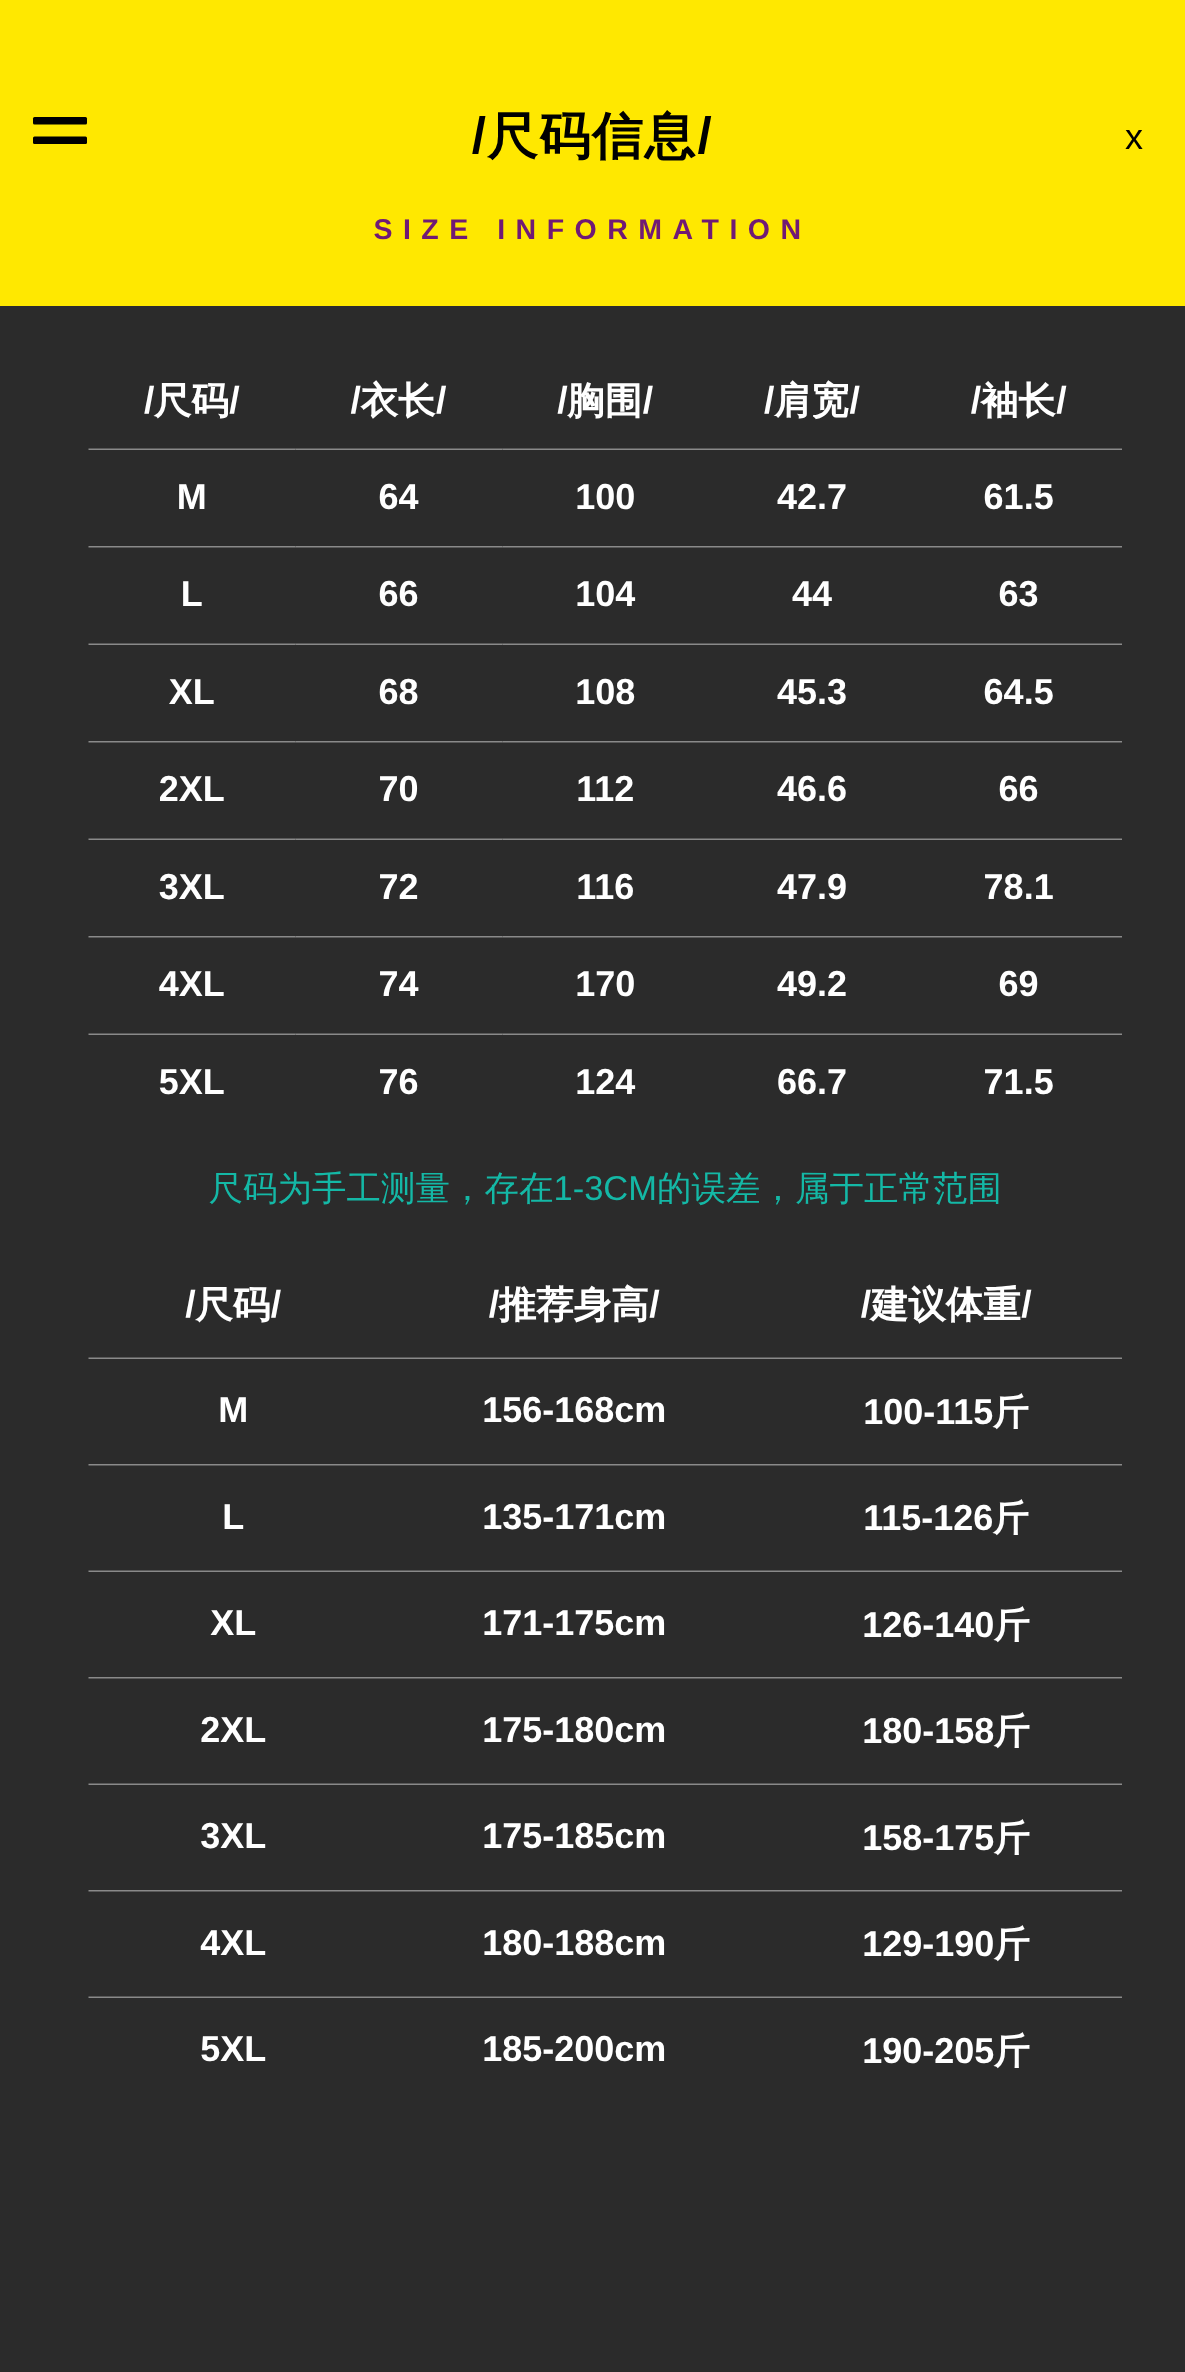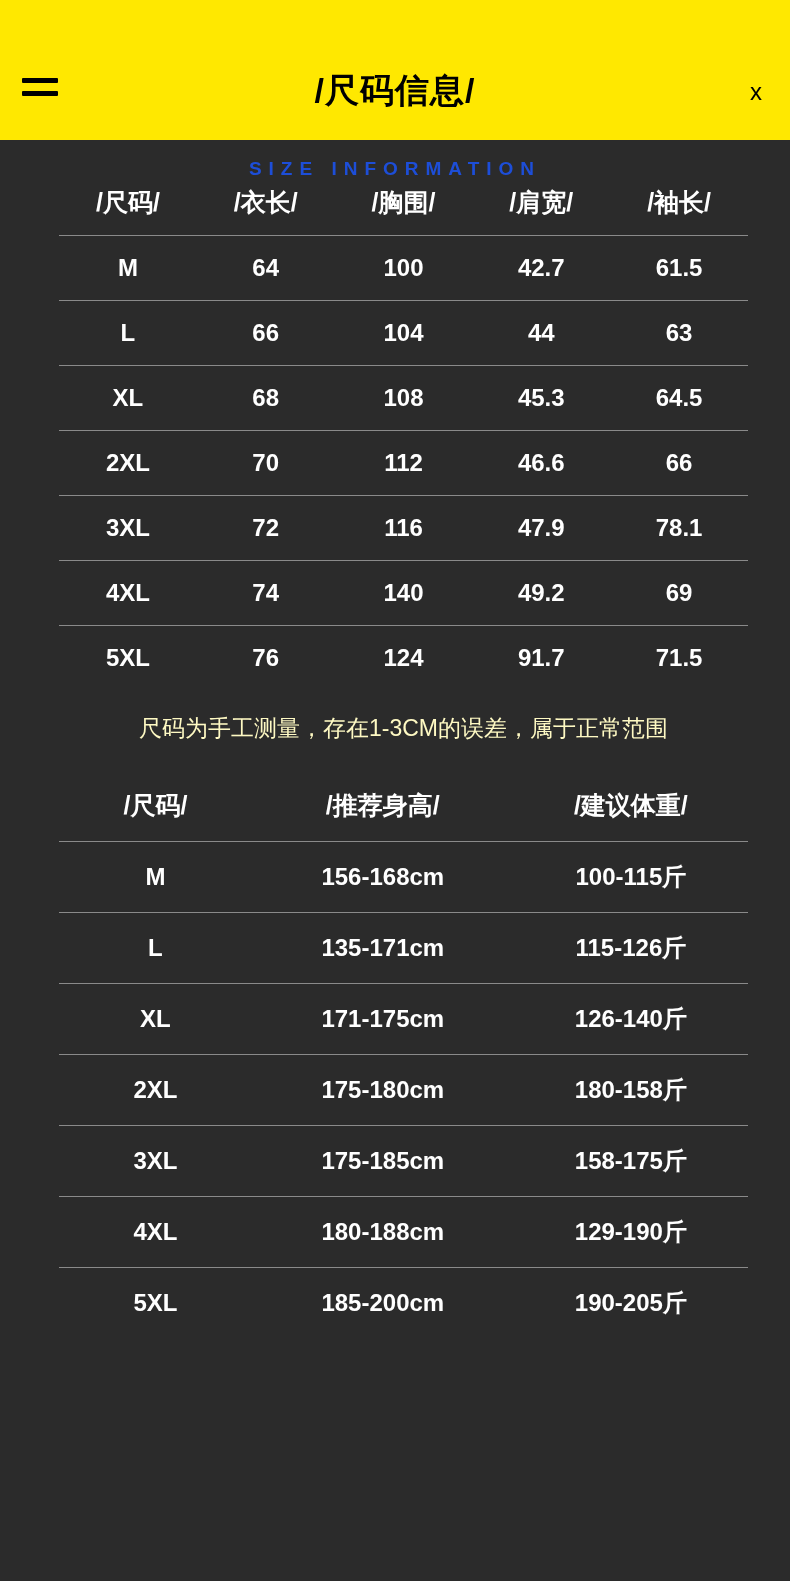--- a/index.html
+++ b/index.html
@@ -18,21 +18,21 @@
     position: relative;
     width: 790px;
     height: 1581px;
     background: #2b2b2b;
     box-sizing: border-box;
   }
   
   .header {
     position: relative;
     width: 100%;
-    height: 140px;
+    height: 204px;
     background: #ffe800;
     color: #000000;
     box-sizing: border-box;
   }
   .menu-icon {
     position: absolute;
     left: 22px;
     top: 78px;
     width: 36px;
     height: 26px;
@@ -64,27 +64,27 @@
     width: 100%;
     text-align: center;
     font-size: 34px;
     font-weight: bold;
     letter-spacing: 1px;
     color: #000;
   }
   .header-sub {
     position: absolute;
     left: 0;
-    top: 158px;
+    top: 143px;
     width: 100%;
     text-align: center;
     font-size: 19px;
     font-weight: bold;
     letter-spacing: 7px;
-    color: #1d4ed8;
+    color: #701a75;
   }
   
   .content {
     padding: 28px 42px 0 42px;
     box-sizing: border-box;
     margin-left: 17px;
   }
   table {
     width: 100%;
     border-collapse: collapse;
@@ -101,21 +101,21 @@
   table.t1 th {
     font-size: 25px;
     padding-bottom: 16px;
   }
   table.t1 tr:last-child td {
     border-bottom: none;
   }
   .note {
     text-align: center;
     font-size: 23px;
-    color: #fef9c3;
+    color: #14b8a6;
     padding: 22px 0 26px 0;
     line-height: 1.4;
   }
   table.t2 th, table.t2 td {
     text-align: center;
     font-size: 24px;
     font-weight: bold;
     color: #ffffff;
     padding: 19px 0 19px 0;
     border-bottom: 1px solid #8a8a8a;
@@ -189,29 +189,29 @@
         <tr>
           <td>3XL</td>
           <td>72</td>
           <td>116</td>
           <td>47.9</td>
           <td>78.1</td>
         </tr>
         <tr>
           <td>4XL</td>
           <td>74</td>
-          <td>140</td>
+          <td>170</td>
           <td>49.2</td>
           <td>69</td>
         </tr>
         <tr>
           <td>5XL</td>
           <td>76</td>
           <td>124</td>
-          <td>91.7</td>
+          <td>66.7</td>
           <td>71.5</td>
         </tr>
       </tbody>
     </table>
 
     <div class="note">尺码为手工测量，存在1-3CM的误差，属于正常范围</div>
 
     <table class="t2">
       <colgroup>
         <col class="col-size-2">

